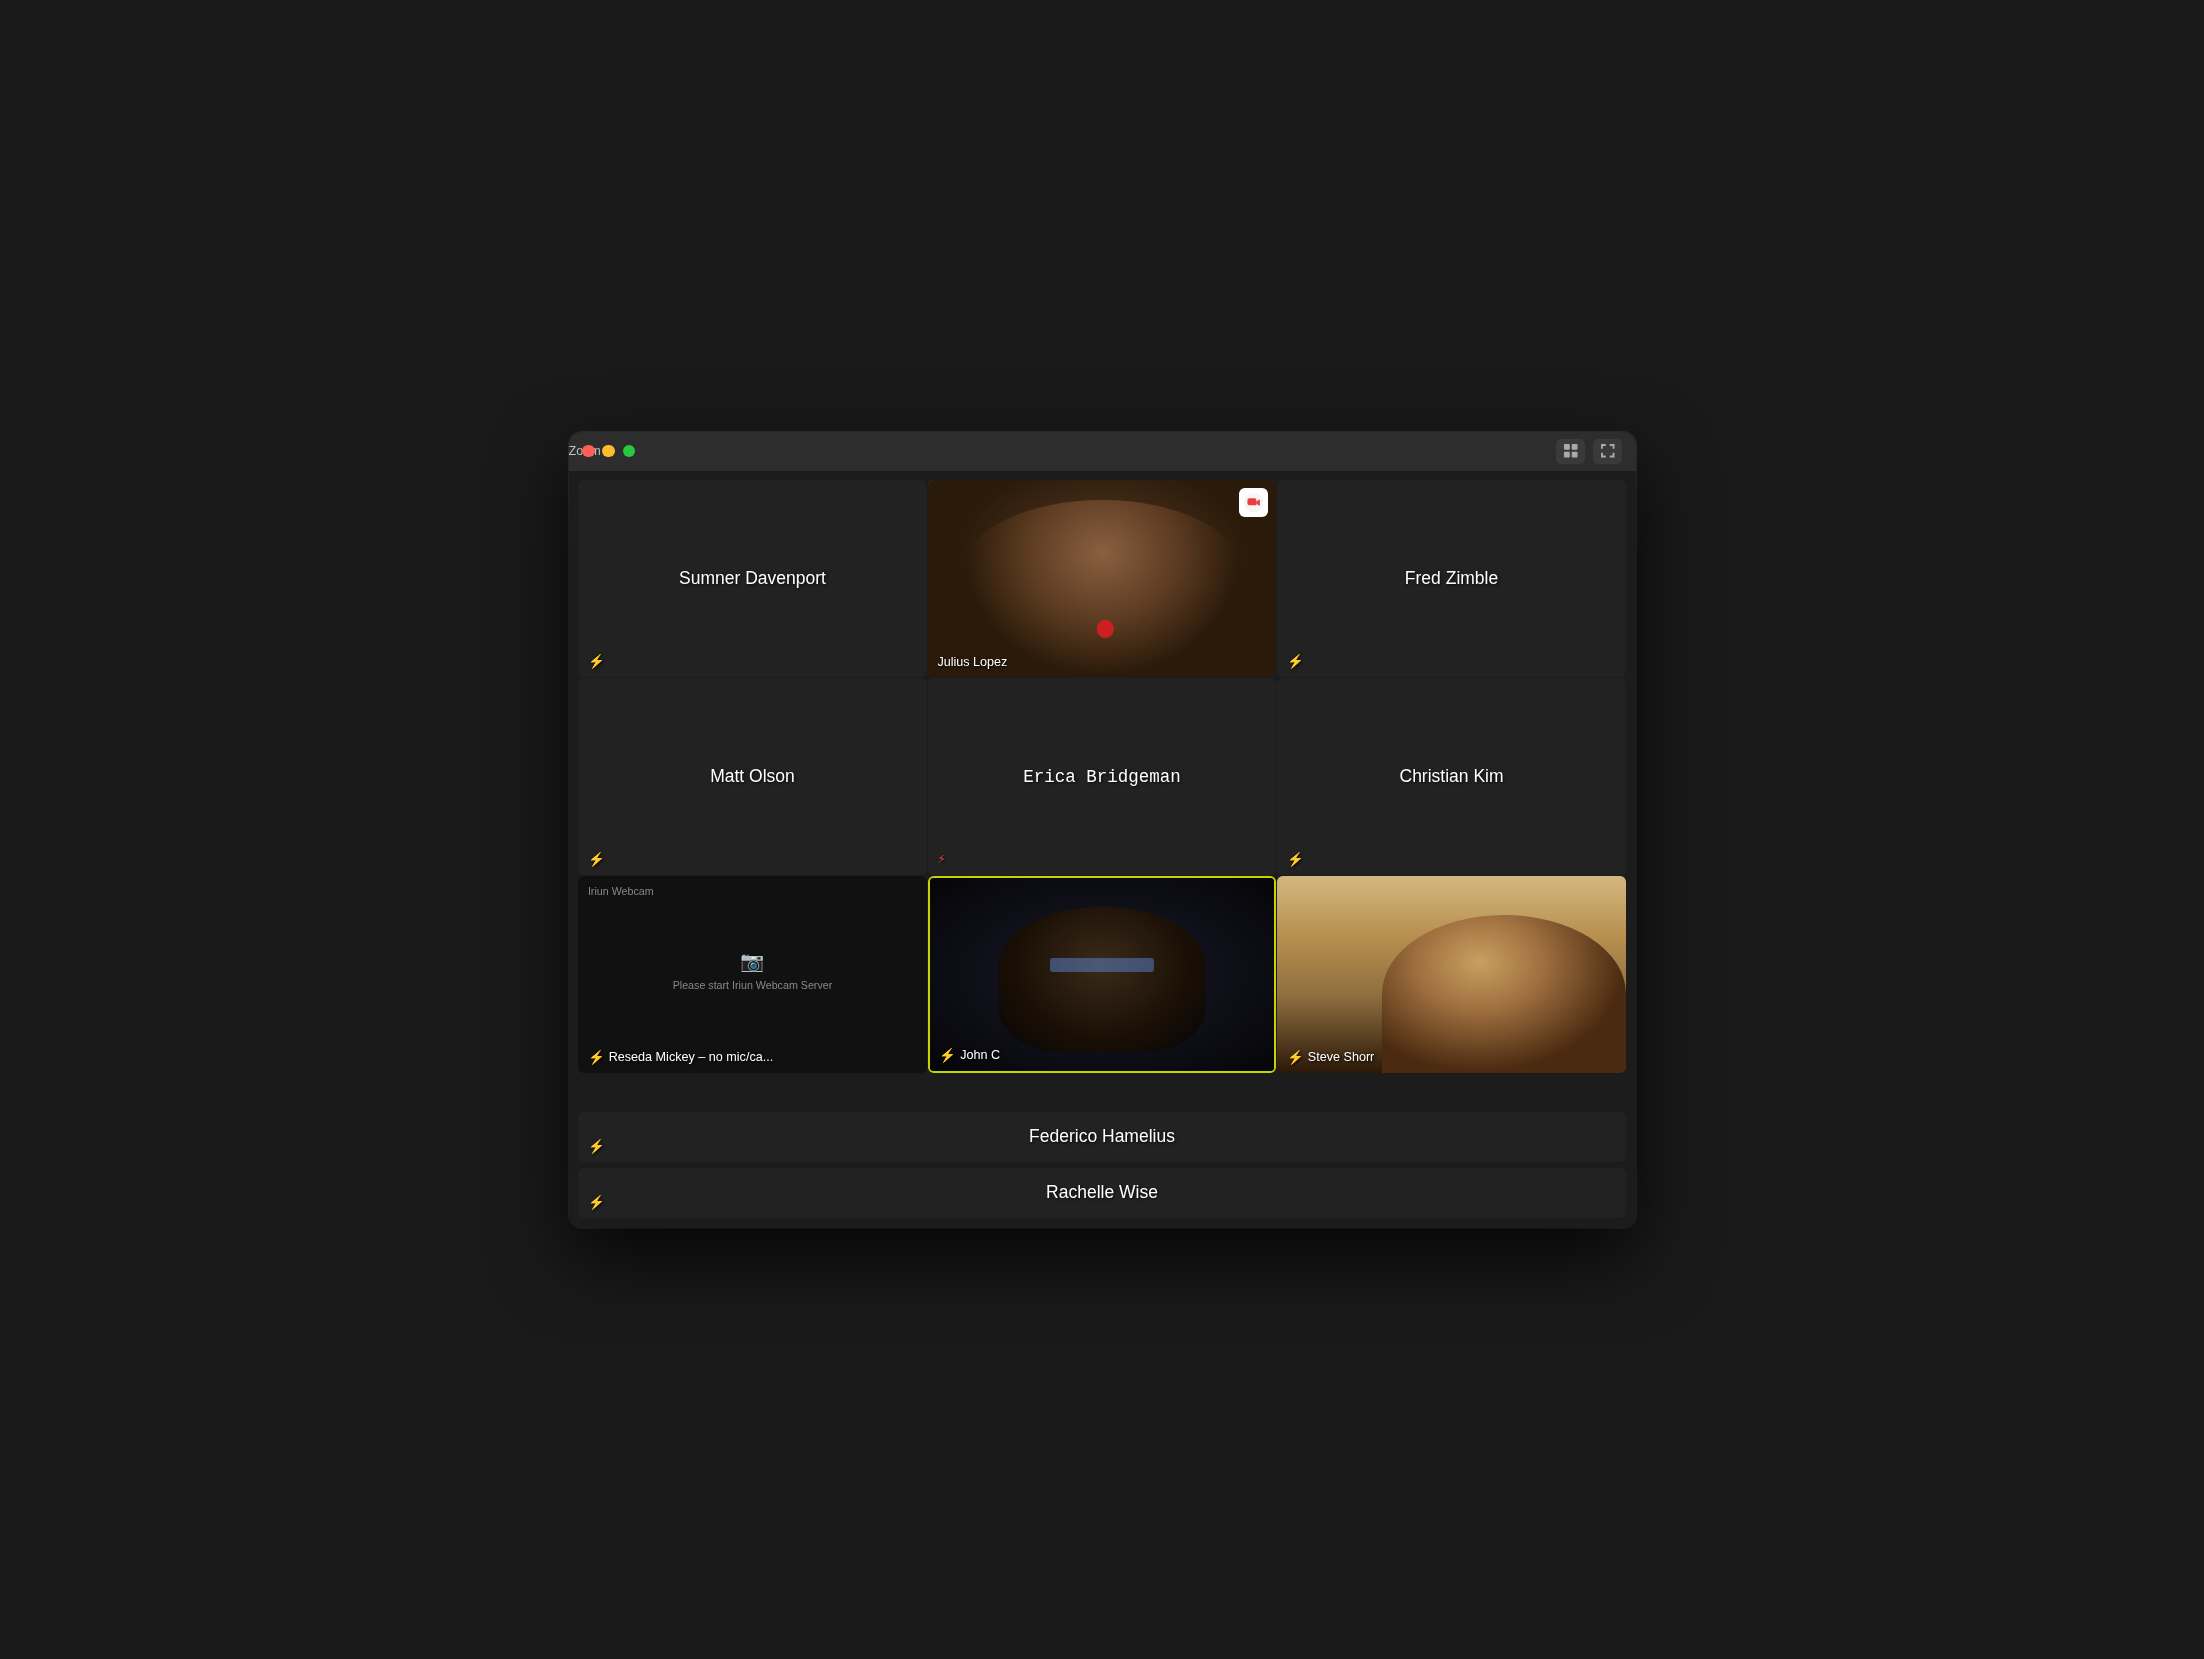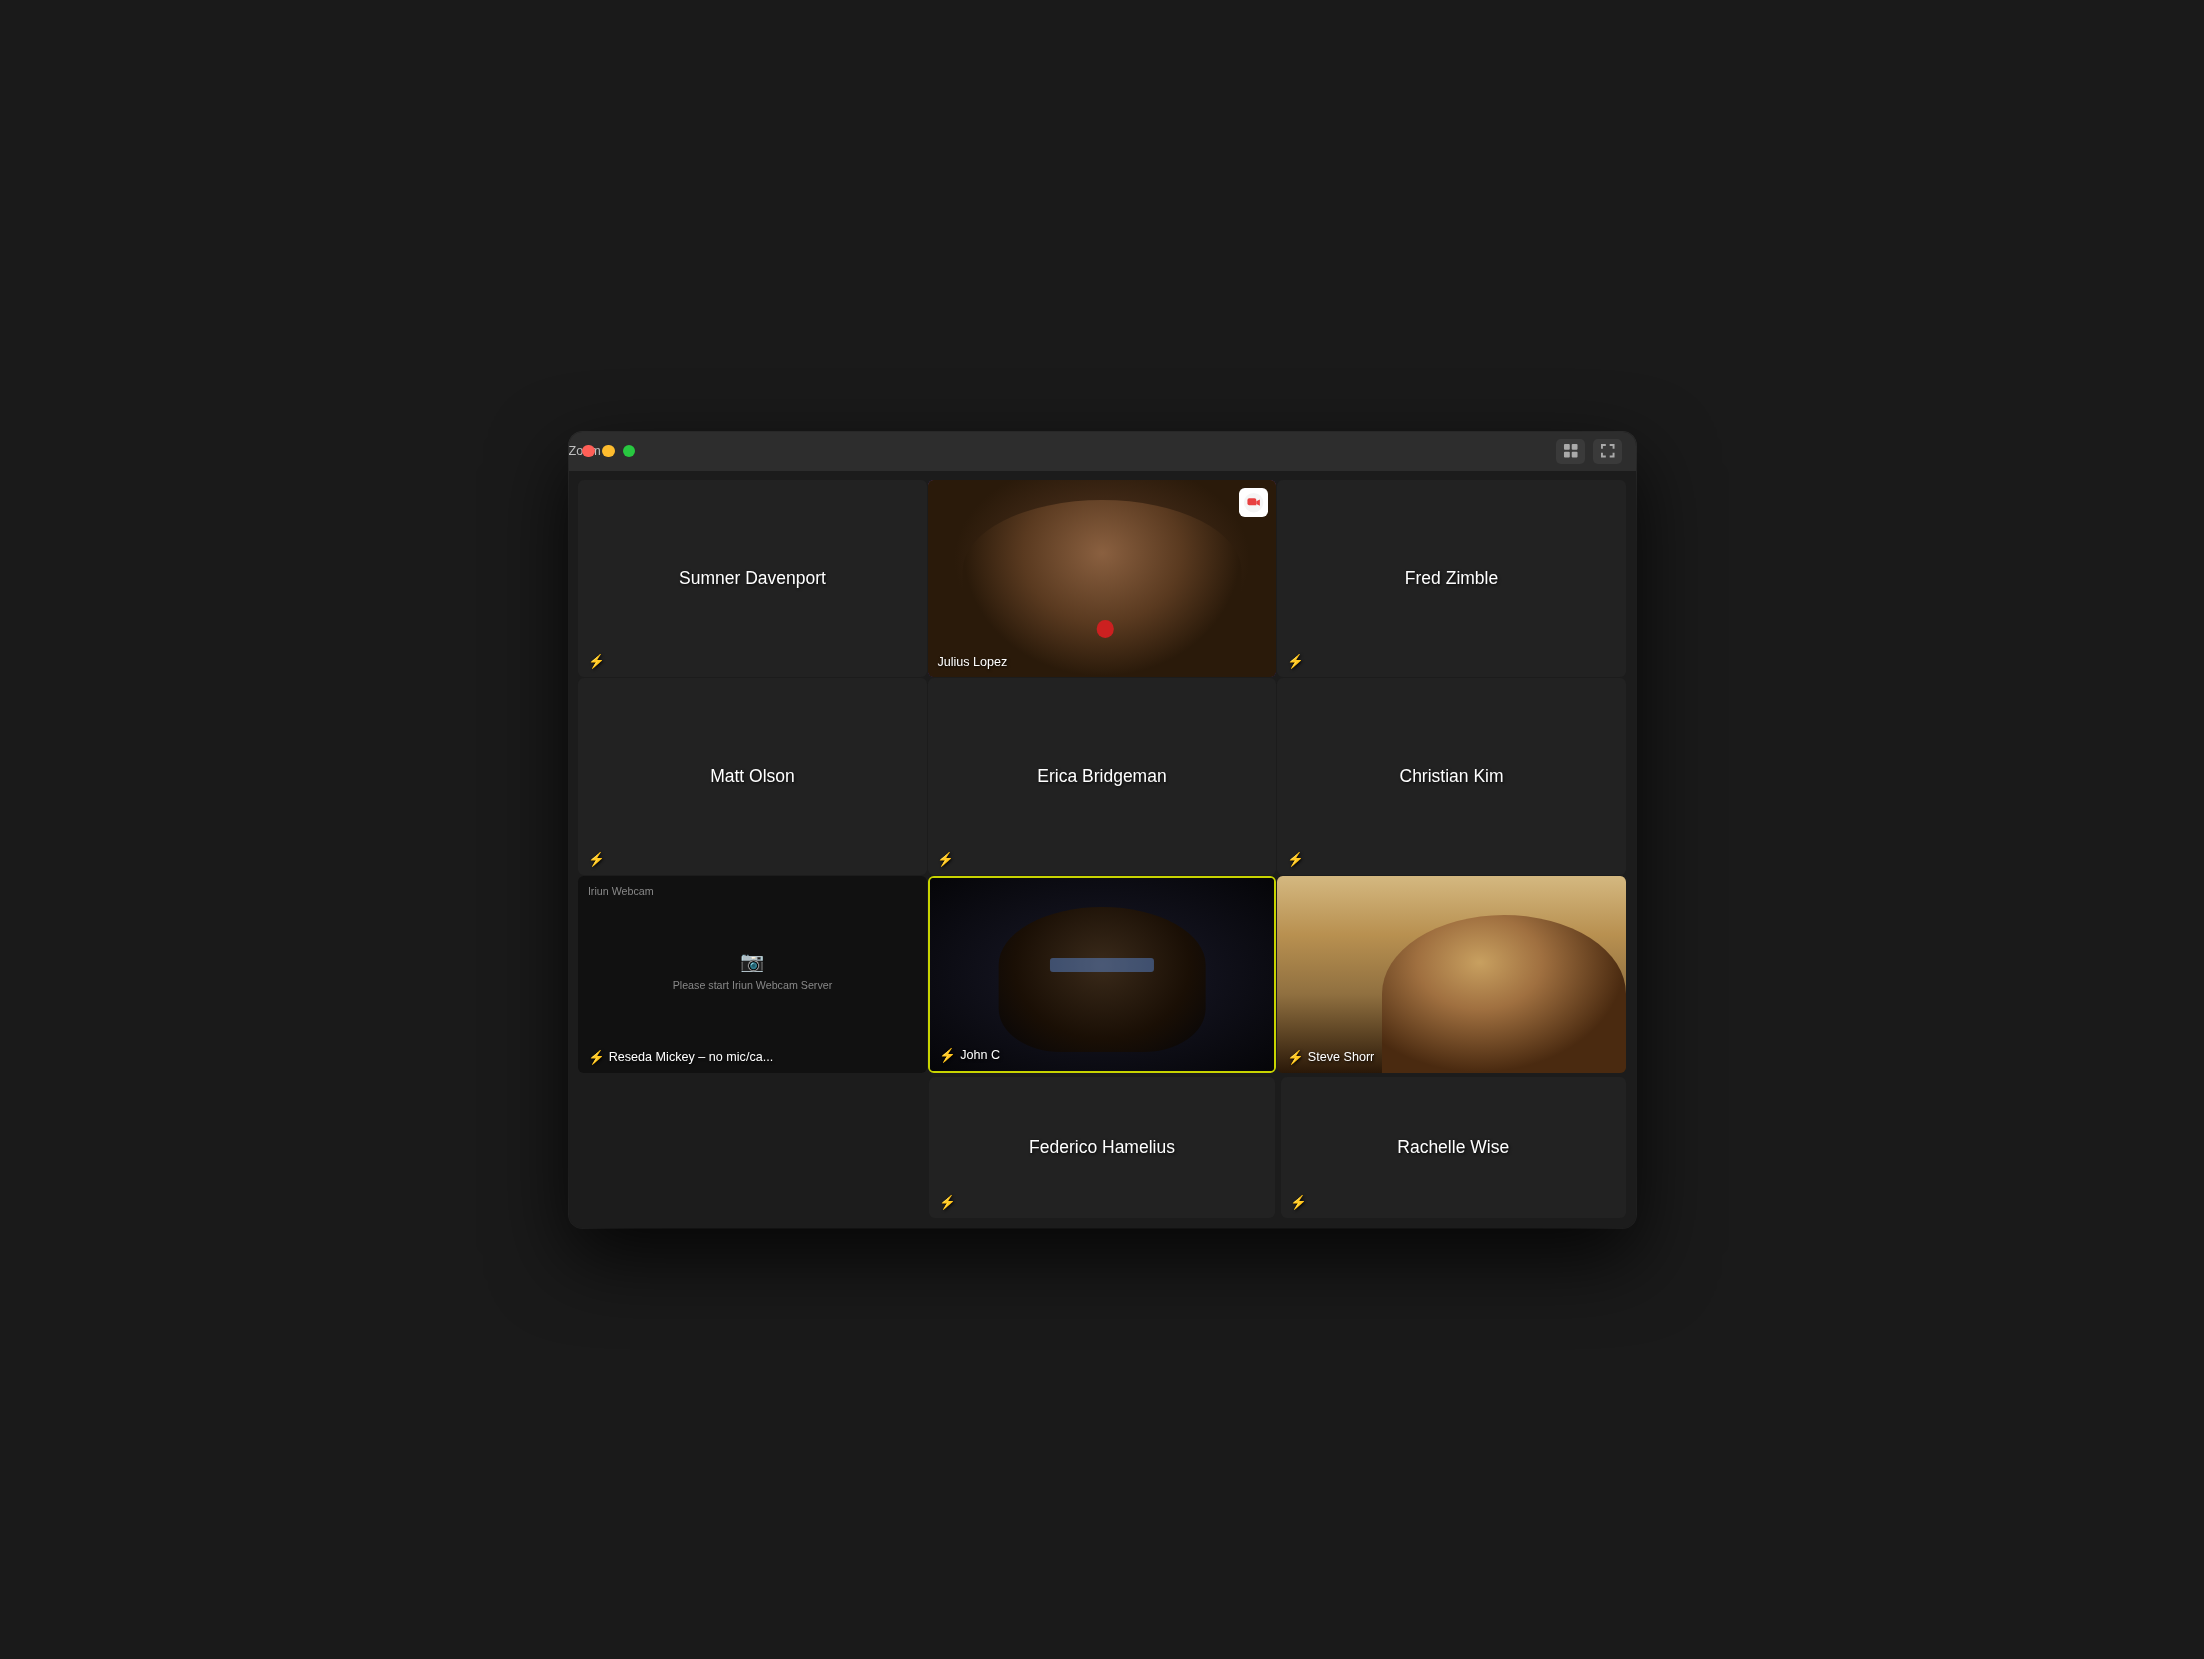--- a/index.html
+++ b/index.html
@@ -338,21 +338,21 @@
         </div>
       </div>
 
       <div class="tile" style="background:#222;">
         <span class="tile-name">Matt Olson</span>
         <div class="tile-label">
           <span class="mic-off-icon">⚡</span>
         </div>
       </div>
 
-      <div class="tile" style="background:#222;">
+      <div class="tile" style="background:#222;font-family:Liberation Mono, monospace;">
         <span class="tile-name">Erica Bridgeman</span>
         <div class="tile-label">
           <span class="mic-off-icon">⚡</span>
         </div>
       </div>
 
       <div class="tile" style="background:#222;">
         <span class="tile-name">Christian Kim</span>
         <div class="tile-label">
           <span class="mic-off-icon">⚡</span>
@@ -386,21 +386,21 @@
         <div class="steve-bg-wall"></div>
         <div class="steve-person-silhouette"></div>
         <div class="tile-label" style="z-index:6;">
           <span class="mic-off-icon">⚡</span>
           <span>Steve Shorr</span>
         </div>
       </div>
 
     </div>
 
-    <div style="display: grid; grid-template-columns: repeat(3, 1fr); gap: 6px; height: 141px; flex-shrink: 0;">
+    <div style="display: grid; grid-template-columns: repeat(1, 1fr); gap: 6px; height: 141px; flex-shrink: 0;">
 
       <div style="background: transparent;"></div>
 
       <div class="tile" style="background:#222;">
         <span class="tile-name">Federico Hamelius</span>
         <div class="tile-label">
           <span class="mic-off-icon">⚡</span>
         </div>
       </div>
 

